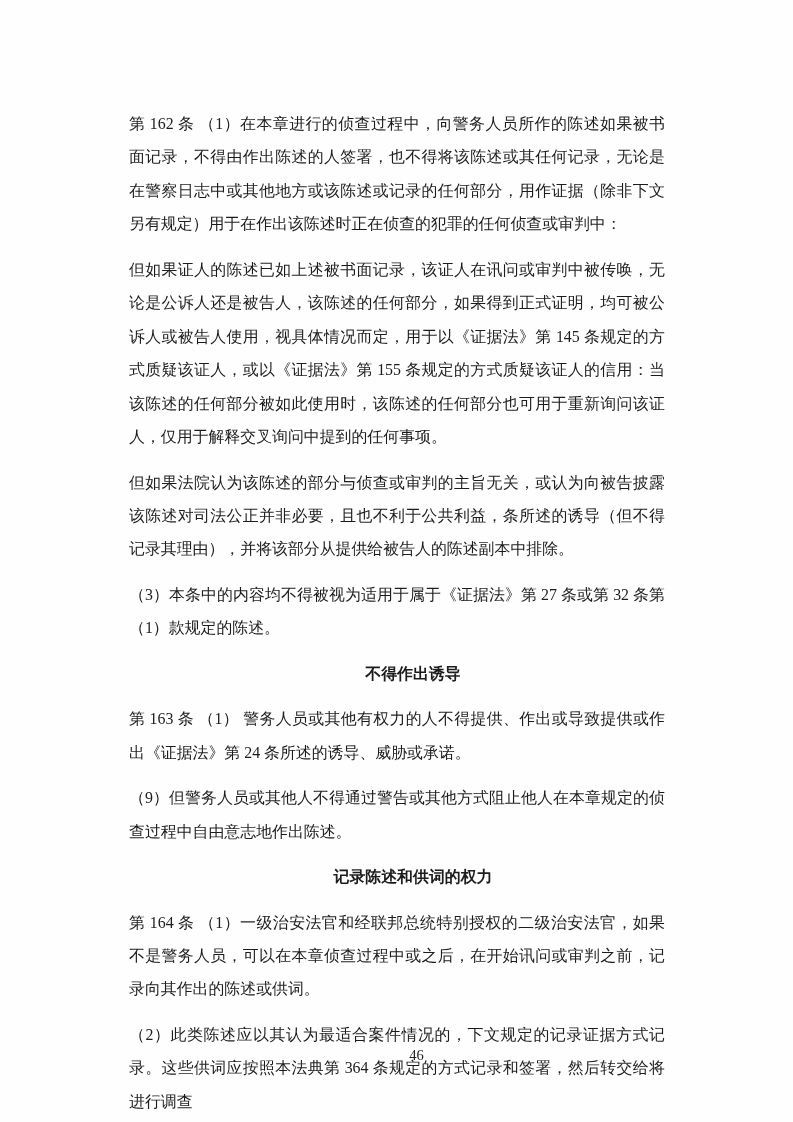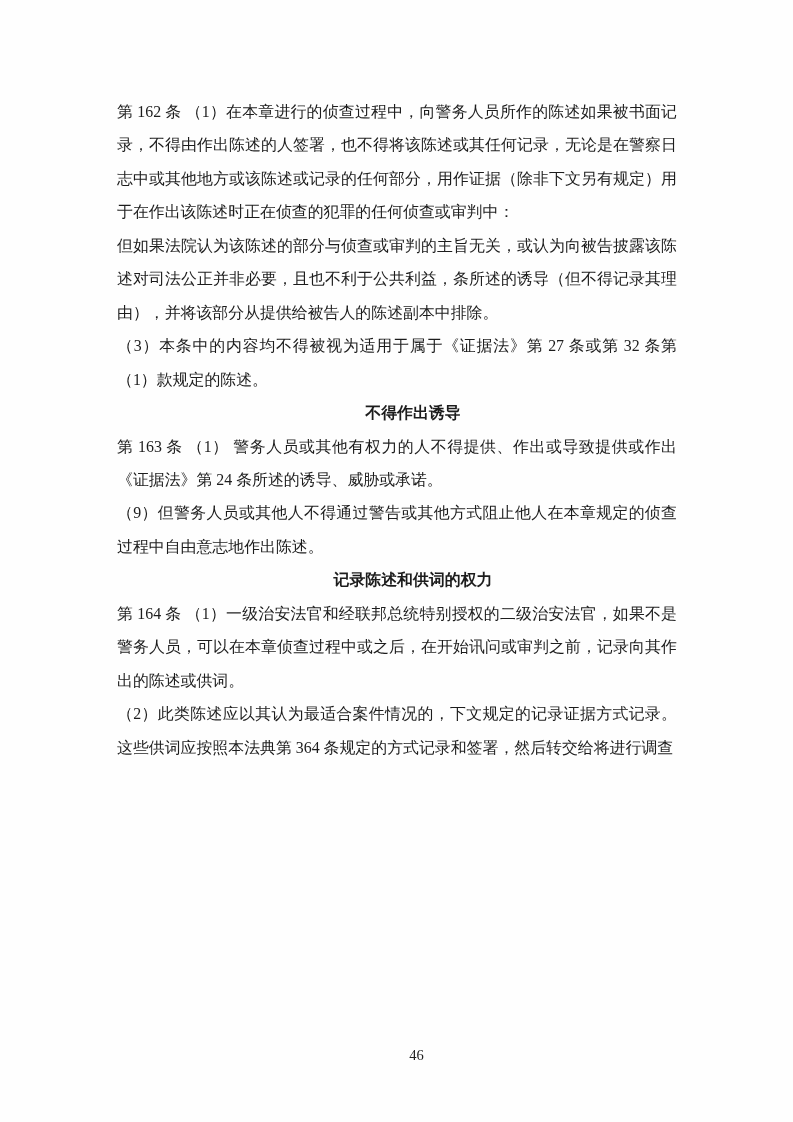--- a/index.html
+++ b/index.html
@@ -20,21 +20,21 @@
     position: absolute;
     left: 117px;
     top: 95px;
     width: 560px;
     font-size: 15.9px;
     line-height: 33.45px;
     text-align: justify;
     text-justify: inter-character;
   }
   .text-column p {
-    margin: 0;
+    margin: 12px;
     padding: 0;
   }
   .text-column p.heading {
     font-weight: bold;
     font-family: "Liberation Sans", "DejaVu Sans", sans-serif;
     text-align: center;
     text-indent: 32px;
   }
   .page-number {
     position: absolute;
@@ -47,20 +47,21 @@
     color: #222222;
     padding-left: 20px;
   }
 </style>
 </head>
 <body>
 
 <div class="page">
   <div class="text-column">
     <p class="para">第 162 条 （1）在本章进行的侦查过程中，向警务人员所作的陈述如果被书面记录，不得由作出陈述的人签署，也不得将该陈述或其任何记录，无论是在警察日志中或其他地方或该陈述或记录的任何部分，用作证据（除非下文另有规定）用于在作出该陈述时正在侦查的犯罪的任何侦查或审判中：</p>
+    <p class="para">但如果证人的陈述已如上述被书面记录，该证人在讯问或审判中被传唤，无论是公诉人还是被告人，该陈述的任何部分，如果得到正式证明，均可被公诉人或被告人使用，视具体情况而定，用于以《证据法》第 145 条规定的方式质疑该证人，或以《证据法》第 155 条规定的方式质疑该证人的信用：当该陈述的任何部分被如此使用时，该陈述的任何部分也可用于重新询问该证人，仅用于解释交叉询问中提到的任何事项。</p>
     <p class="para">但如果法院认为该陈述的部分与侦查或审判的主旨无关，或认为向被告披露该陈述对司法公正并非必要，且也不利于公共利益，条所述的诱导（但不得记录其理由），并将该部分从提供给被告人的陈述副本中排除。</p>
     <p class="para">（3）本条中的内容均不得被视为适用于属于《证据法》第 27 条或第 32 条第（1）款规定的陈述。</p>
     <p class="para heading">不得作出诱导</p>
     <p class="para">第 163 条 （1） 警务人员或其他有权力的人不得提供、作出或导致提供或作出《证据法》第 24 条所述的诱导、威胁或承诺。</p>
     <p class="para">（9）但警务人员或其他人不得通过警告或其他方式阻止他人在本章规定的侦查过程中自由意志地作出陈述。</p>
     <p class="para heading">记录陈述和供词的权力</p>
     <p class="para">第 164 条 （1）一级治安法官和经联邦总统特别授权的二级治安法官，如果不是警务人员，可以在本章侦查过程中或之后，在开始讯问或审判之前，记录向其作出的陈述或供词。</p>
     <p class="para">（2）此类陈述应以其认为最适合案件情况的，下文规定的记录证据方式记录。这些供词应按照本法典第 364 条规定的方式记录和签署，然后转交给将进行调查</p>
   </div>
   <div class="page-number">46</div>

